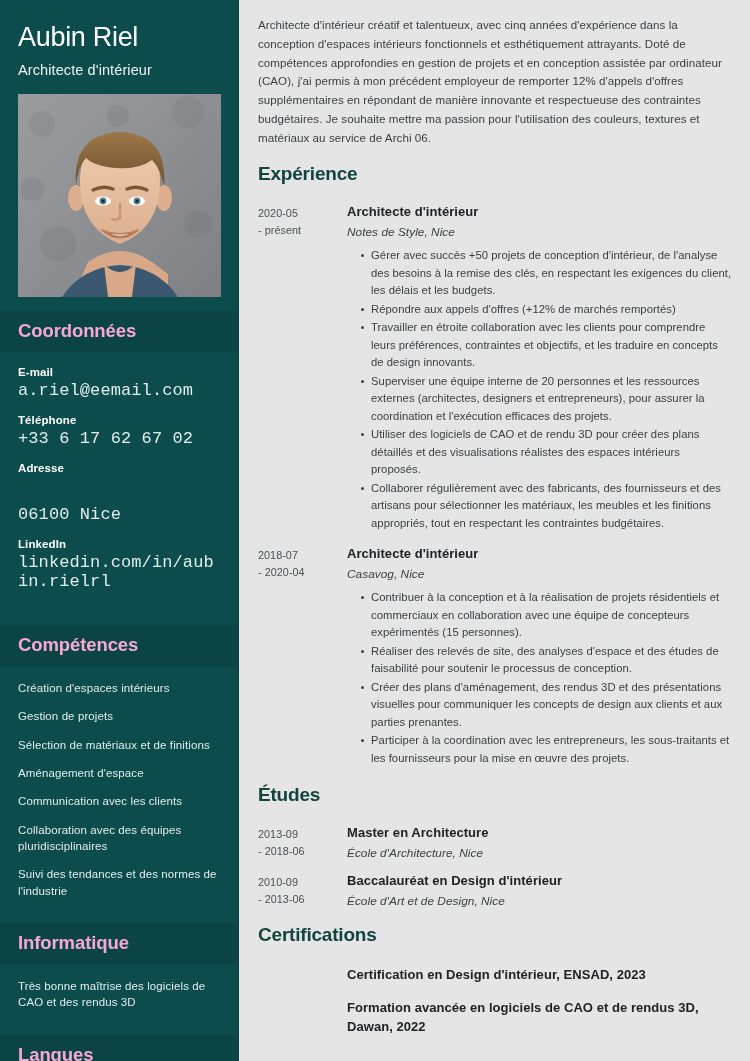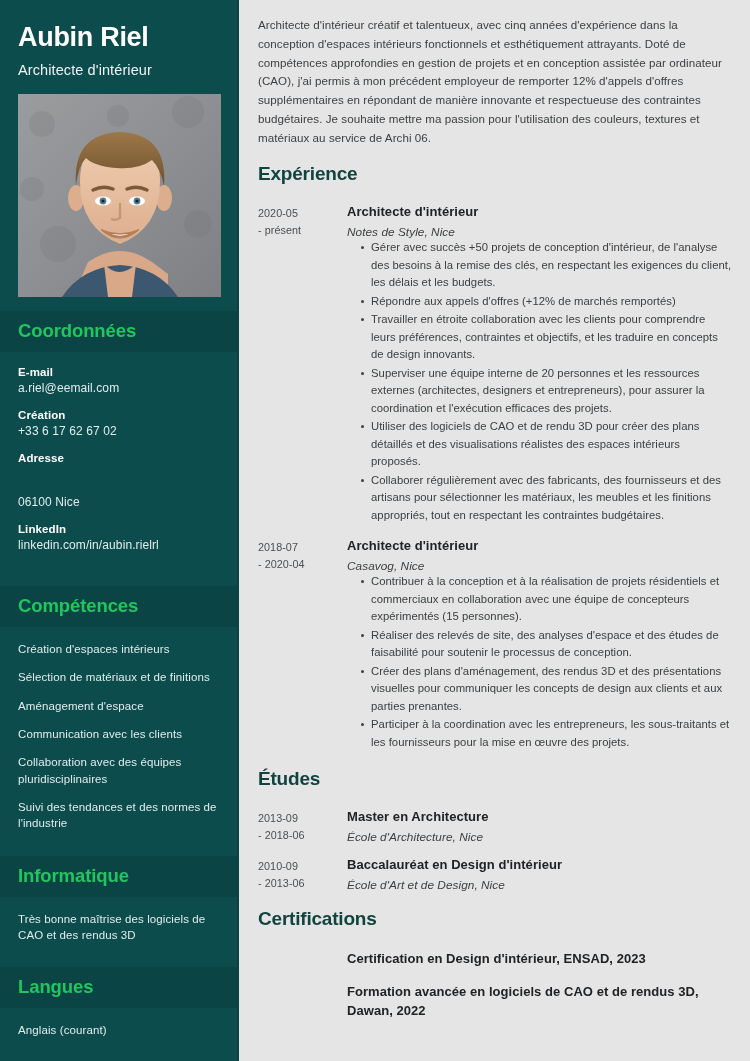--- a/index.html
+++ b/index.html
@@ -37,21 +37,21 @@
     top: 0; right: 0; bottom: 0;
     width: 2px;
     background: #0a4343;
   }
 
   .sb-head {
     padding: 22px 18px 0 18px;
   }
   .sb-name {
     font-size: 27px;
-    font-weight: bold;
+    font-weight: normal;
     letter-spacing: -0.3px;
     line-height: 1.15;
     color: #ffffff;
   }
   .sb-job {
     font-size: 14.5px;
     font-weight: normal;
     margin-top: 9px;
     color: #eef4f4;
     letter-spacing: 0.1px;
@@ -68,41 +68,42 @@
   .photo-svg { display: block; width: 203px; height: 203px; }
 
   .sb-section-head {
     background: #0a4444;
     padding: 9px 18px 10px 18px;
     margin-top: 14px;
   }
   .sb-section-head .t {
     font-size: 18.5px;
     font-weight: bold;
-    color: #22c55e;
+    color: #f9a8d4;
     letter-spacing: -0.1px;
   }
 
   .sb-body {
     padding: 14px 18px 6px 18px;
   }
   .contact-label {
     font-size: 11.5px;
     font-weight: bold;
     color: #ffffff;
     margin-bottom: 3px;
     letter-spacing: 0.1px;
   }
   .contact-value {
-    font-size: 12px;
+    font-size: 17px;
     color: #e2ecec;
     margin-bottom: 14px;
     letter-spacing: 0.1px;
     word-break: break-word;
     min-height: 14px;
+    font-family: Liberation Mono, monospace;
   }
 
   .sb-list-item {
     font-size: 11.5px;
     color: #e2ecec;
     line-height: 1.42;
     margin-bottom: 12px;
     letter-spacing: 0.1px;
   }
   .sb-list-item:last-child { margin-bottom: 4px; }
@@ -165,20 +166,21 @@
     letter-spacing: 0.05px;
   }
   .entry-org {
     font-size: 11.8px;
     font-style: italic;
     color: #3c4043;
     margin-top: 6px;
     letter-spacing: 0.05px;
   }
   .entry-bullets {
+    margin-top: 8px;
     padding-left: 14px;
     list-style: none;
   }
   .entry-bullets li {
     position: relative;
     font-size: 11.3px;
     line-height: 1.55;
     color: #3c4043;
     margin-bottom: 1px;
     padding-left: 10px;
@@ -279,39 +281,40 @@
 
     <div class="sb-section-head">
       <div class="t">Coordonnées</div>
     </div>
     <div class="sb-body">
       <div>
         <div class="contact-label">E-mail</div>
         <div class="contact-value">a.riel@eemail.com</div>
       </div>
       <div>
-        <div class="contact-label">Création</div>
+        <div class="contact-label">Téléphone</div>
         <div class="contact-value">+33 6 17 62 67 02</div>
       </div>
       <div>
         <div class="contact-label">Adresse</div>
         <div class="contact-value"></div>
         <div class="contact-value">06100 Nice</div>
       </div>
       <div>
         <div class="contact-label">LinkedIn</div>
         <div class="contact-value">linkedin.com/in/aubin.rielrl</div>
       </div>
     </div>
 
     <div class="sb-section-head">
       <div class="t">Compétences</div>
     </div>
     <div class="sb-body">
       <div class="sb-list-item">Création d'espaces intérieurs</div>
+      <div class="sb-list-item">Gestion de projets</div>
       <div class="sb-list-item">Sélection de matériaux et de finitions</div>
       <div class="sb-list-item">Aménagement d'espace</div>
       <div class="sb-list-item">Communication avec les clients</div>
       <div class="sb-list-item">Collaboration avec des équipes pluridisciplinaires</div>
       <div class="sb-list-item">Suivi des tendances et des normes de l'industrie</div>
     </div>
 
     <div class="sb-section-head">
       <div class="t">Informatique</div>
     </div>

